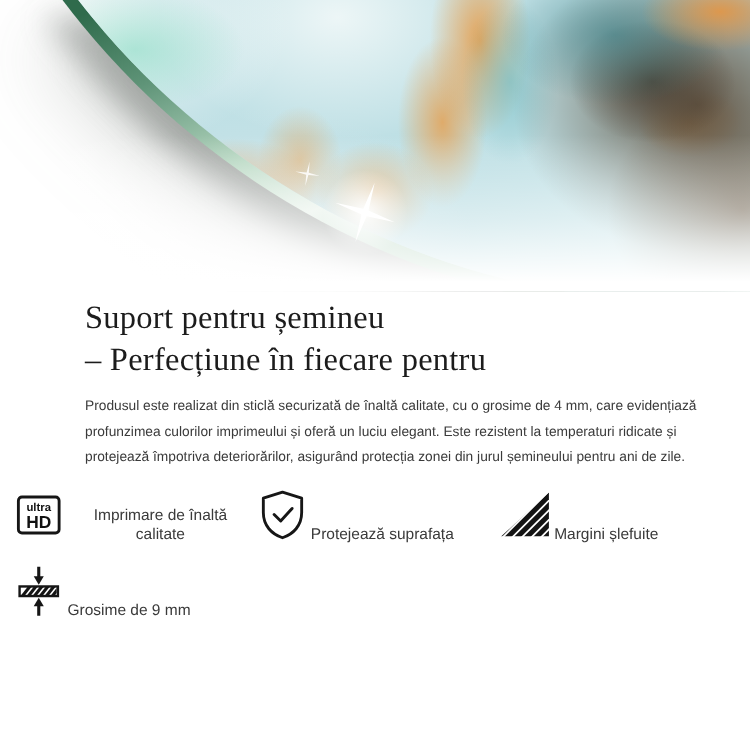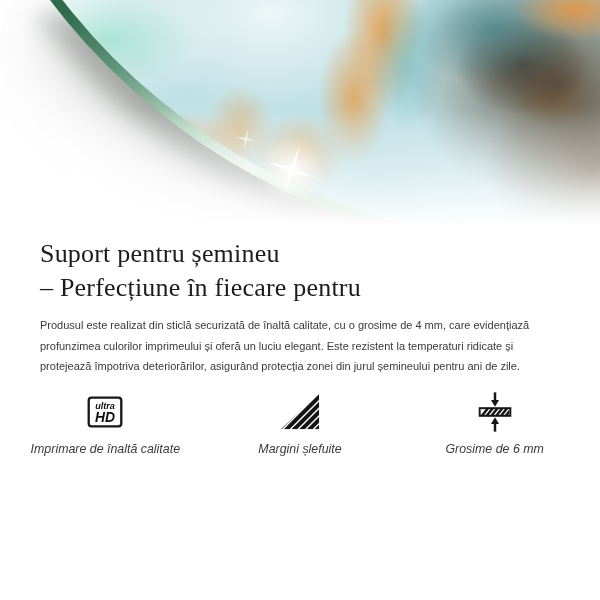--- a/index.html
+++ b/index.html
@@ -37,30 +37,30 @@
       radial-gradient(205px 130px at 58% 86%, rgba(170,213,220,0.85), rgba(170,213,220,0) 75%),
       linear-gradient(#bfe0e5,#bfe0e5); }
   .sparkle-glow { position:absolute; left:255px; top:133px; width:74px; height:74px; border-radius:50%;
     background: radial-gradient(circle, rgba(255,255,255,0.95), rgba(255,255,255,0) 65%); }
   .sparkle-main { position:absolute; left:267px; top:145px; transform:rotate(18deg); }
   .sparkle-small { position:absolute; left:236px; top:129px; transform:rotate(10deg); opacity:0.85; }
   .hero-fade { position:absolute; left:0; right:0; top:108px; height:125px;
     background: linear-gradient(to bottom, rgba(255,255,255,0) 0%, rgba(255,255,255,0.55) 55%, #ffffff 94%); }
 
   
-  .content { padding:0 40px; }
+  .content { padding:0 40px;margin-left:28px; }
   h1 { padding-top:4px; font-family:"Liberation Serif", serif; font-weight:400;
        font-size:26px; line-height:34px; color:#1c1c1c; letter-spacing:0.2px; }
   h1 .t-line { display:block; }
   .desc { margin-top:10px; width:524px; font-size:11px; line-height:20.5px; color:#3a3a3a; }
 
   
   .features { margin-top:12px; padding:0 8px; display:grid;
     grid-template-columns:repeat(3,1fr); row-gap:15px; }
-  .feature { display:flex; flex-direction:column; align-items:center;font-style:italic; }
+  .feature { display:flex; align-items:flex-end; }
   .icon-box { height:46px; display:flex; align-items:center; justify-content:center; }
   .feature-label { margin-top:7px; font-size:12.4px; line-height:15px; color:#3a3a3a; text-align:center; }
   svg.fi { display:block; }
 </style>
 </head>
 <body>
 
 <div class="page">
 
   <div class="hero" title="Round tempered-glass hearth plate with teal, white and amber marble print, green glass edge and sparkle highlight">
@@ -93,20 +93,29 @@
       <div class="icon-box">
         <svg class="fi" width="46" height="46" viewBox="0 0 48 48">
           <rect x="7" y="9" width="34" height="30" rx="3" fill="none" stroke="#161616" stroke-width="2.4"></rect>
           <text x="24" y="21" text-anchor="middle" font-size="9.5" font-weight="600" fill="#111111" font-family="Liberation Sans, sans-serif">ultra</text>
           <text x="24" y="34.5" text-anchor="middle" font-size="14.5" font-weight="700" fill="#111111" font-family="Liberation Sans, sans-serif">HD</text>
         </svg>
       </div>
       <div class="feature-label">Imprimare de înaltă calitate</div>
     </div>
 
+    <div class="feature">
+      <div class="icon-box">
+        <svg class="fi" width="46" height="46" viewBox="0 0 48 48" fill="none" stroke="#161616" stroke-width="2.4" stroke-linecap="round" stroke-linejoin="round">
+          <path d="M24 5 L40 10 V22 C40 33 33 40 24 43 C15 40 8 33 8 22 V10 Z"></path>
+          <path d="M17 23.5 L22.5 29 L32 18.5"></path>
+        </svg>
+      </div>
+      <div class="feature-label">Protejează suprafața</div>
+    </div>
 
 
     <div class="feature">
       <div class="icon-box">
         <svg class="fi" width="46" height="46" viewBox="0 0 48 48">
           <defs>
               <clipPath id="triClip">
                 <path d="M4 42 L44 42 L44 5 Z"></path>
               </clipPath>
             </defs>
@@ -139,17 +148,17 @@
             <line x1="23" y1="31" x2="34" y2="17"></line>
             <line x1="28" y1="31" x2="39" y2="17"></line>
             <line x1="33" y1="31" x2="44" y2="17"></line>
           </g>
           <line x1="24" y1="3.5" x2="24" y2="12" stroke="#161616" stroke-width="2.6"></line>
           <path d="M24 18.5 L19.8 11.5 H28.2 Z" fill="#161616"></path>
           <line x1="24" y1="44.5" x2="24" y2="36" stroke="#161616" stroke-width="2.6"></line>
           <path d="M24 29.5 L19.8 36.5 H28.2 Z" fill="#161616"></path>
         </svg>
       </div>
-      <div class="feature-label">Grosime de 6 mm</div>
+      <div class="feature-label">Grosime de 9 mm</div>
     </div>
 
   </div>
 </div>
 
 </body></html>

